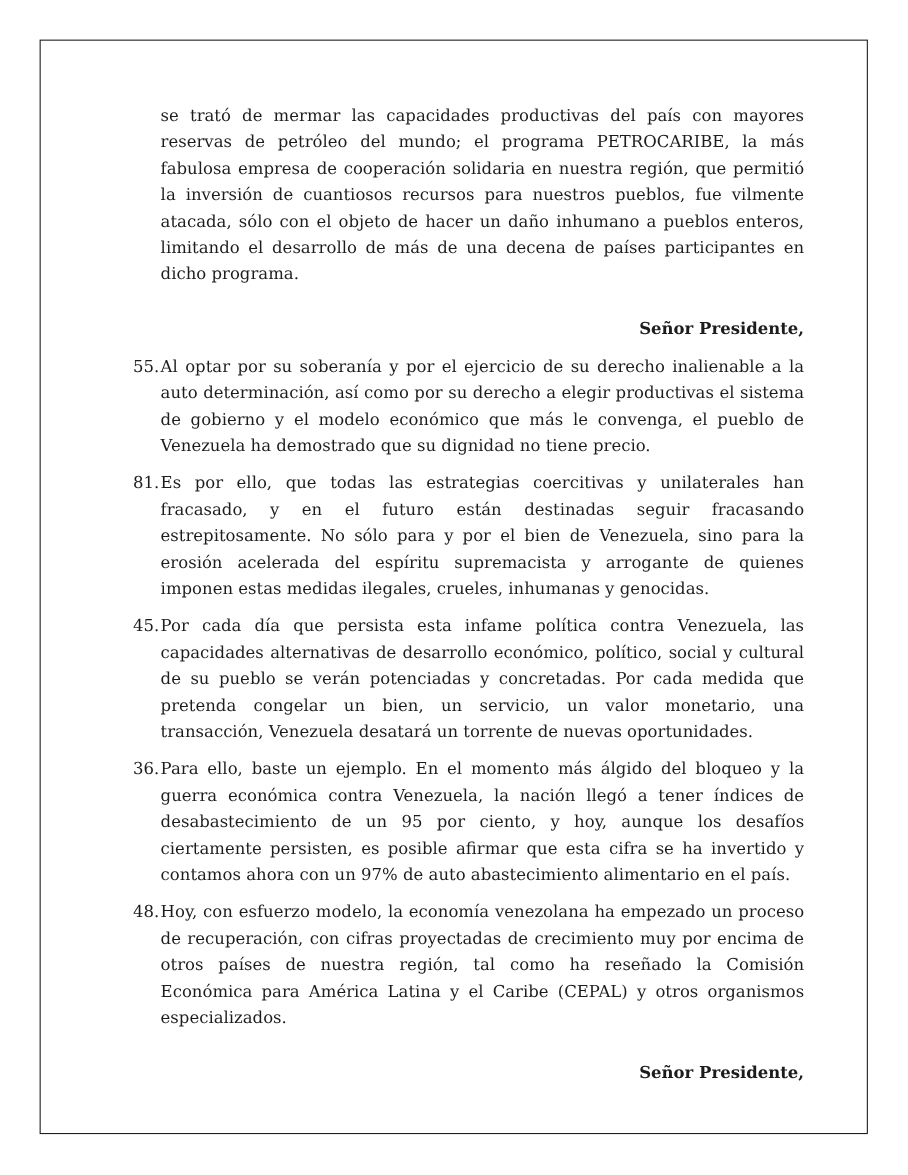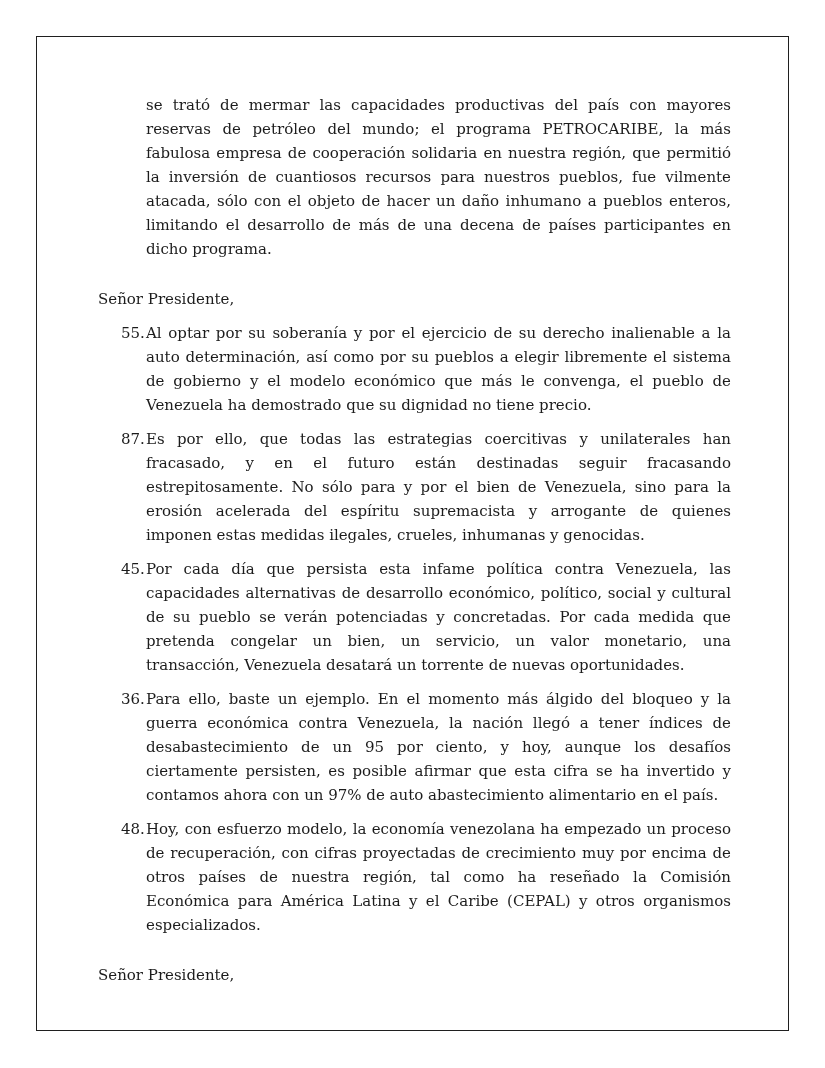--- a/index.html
+++ b/index.html
@@ -31,23 +31,23 @@
     color: #1c1c1c;
     text-align: justify;
   }
   .doc p {
     margin: 0;
   }
   .continuation {
     padding-left: 48px;
   }
   .heading {
-    font-weight: normal;
+    font-weight: bold;
     margin-top: 26px !important;
-    text-align: left;
+    text-align: right;
   }
   .numbered-item {
     position: relative;
     padding-left: 48px;
     margin-top: 10px;
   }
   .numbered-item .num {
     position: absolute;
     left: 23px;
     top: 0;
@@ -59,25 +59,25 @@
 <div class="page">
   <div class="frame">
     <div class="doc">
 
       <p class="continuation">se trató de mermar las capacidades productivas del país con mayores reservas de petróleo del mundo; el programa PETROCARIBE, la más fabulosa empresa de cooperación solidaria en nuestra región, que permitió la inversión de cuantiosos recursos para nuestros pueblos, fue vilmente atacada, sólo con el objeto de hacer un daño inhumano a pueblos enteros, limitando el desarrollo de más de una decena de países participantes en dicho programa.</p>
 
       <p class="heading">Señor Presidente,</p>
 
       <div class="numbered-item">
         <span class="num">55.</span>
-        <span class="txt">Al optar por su soberanía y por el ejercicio de su derecho inalienable a la auto determinación, así como por su pueblos a elegir libremente el sistema de gobierno y el modelo económico que más le convenga, el pueblo de Venezuela ha demostrado que su dignidad no tiene precio.</span>
+        <span class="txt">Al optar por su soberanía y por el ejercicio de su derecho inalienable a la auto determinación, así como por su derecho a elegir productivas el sistema de gobierno y el modelo económico que más le convenga, el pueblo de Venezuela ha demostrado que su dignidad no tiene precio.</span>
       </div>
 
       <div class="numbered-item">
-        <span class="num">87.</span>
+        <span class="num">81.</span>
         <span class="txt">Es por ello, que todas las estrategias coercitivas y unilaterales han fracasado, y en el futuro están destinadas seguir fracasando estrepitosamente. No sólo para y por el bien de Venezuela, sino para la erosión acelerada del espíritu supremacista y arrogante de quienes imponen estas medidas ilegales, crueles, inhumanas y genocidas.</span>
       </div>
 
       <div class="numbered-item">
         <span class="num">45.</span>
         <span class="txt">Por cada día que persista esta infame política contra Venezuela, las capacidades alternativas de desarrollo económico, político, social y cultural de su pueblo se verán potenciadas y concretadas. Por cada medida que pretenda congelar un bien, un servicio, un valor monetario, una transacción, Venezuela desatará un torrente de nuevas oportunidades.</span>
       </div>
 
       <div class="numbered-item">
         <span class="num">36.</span>

